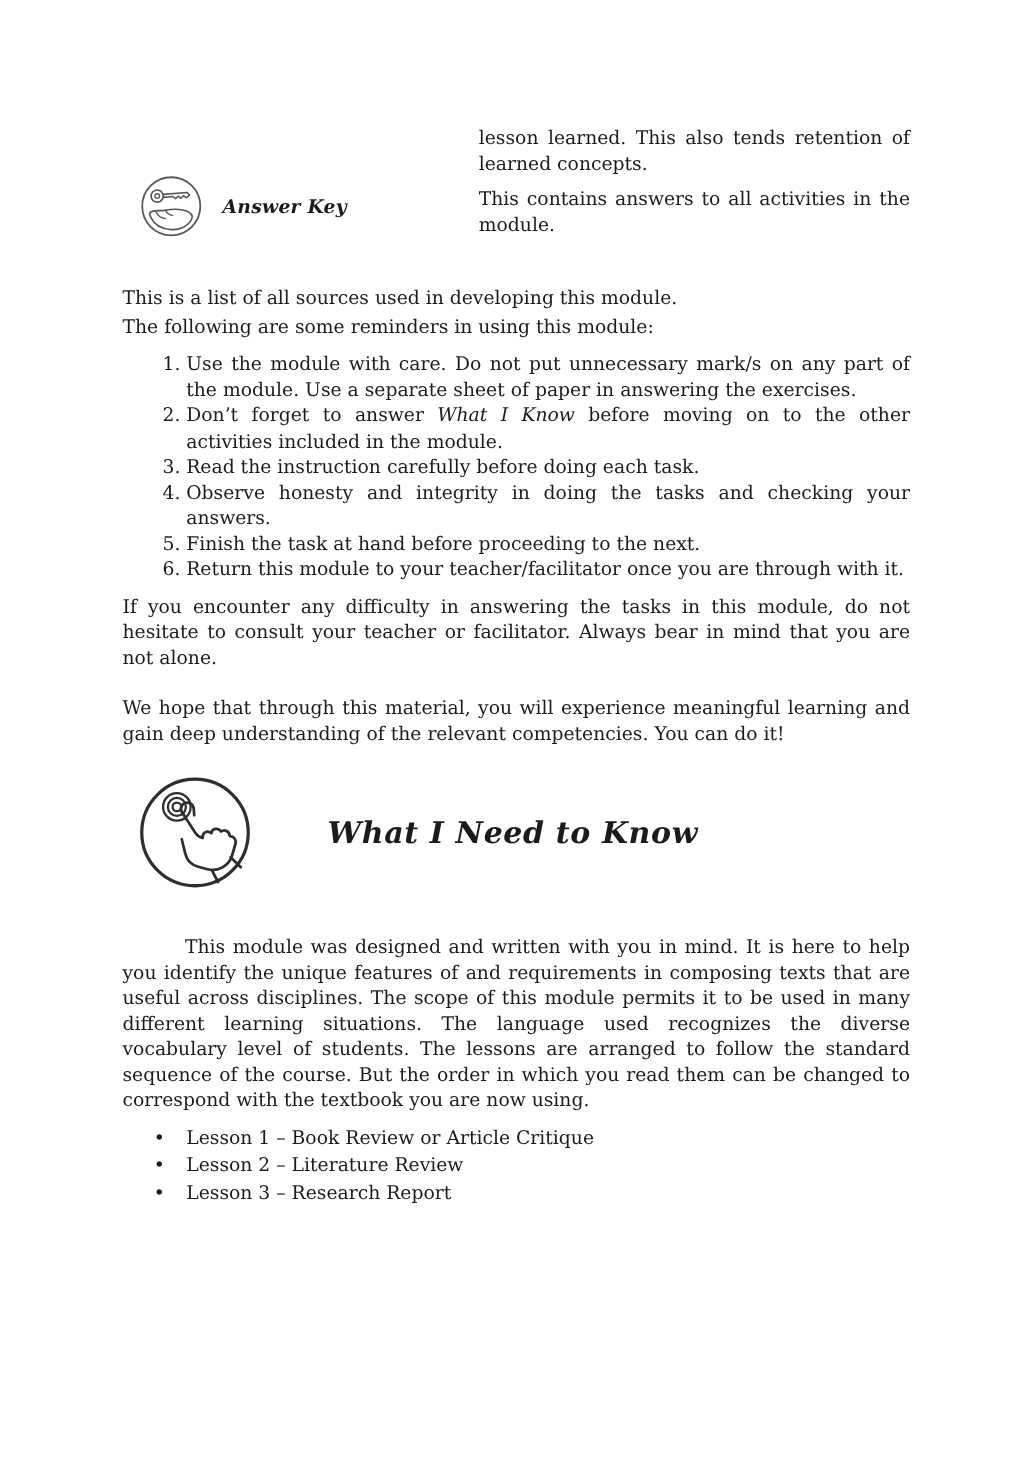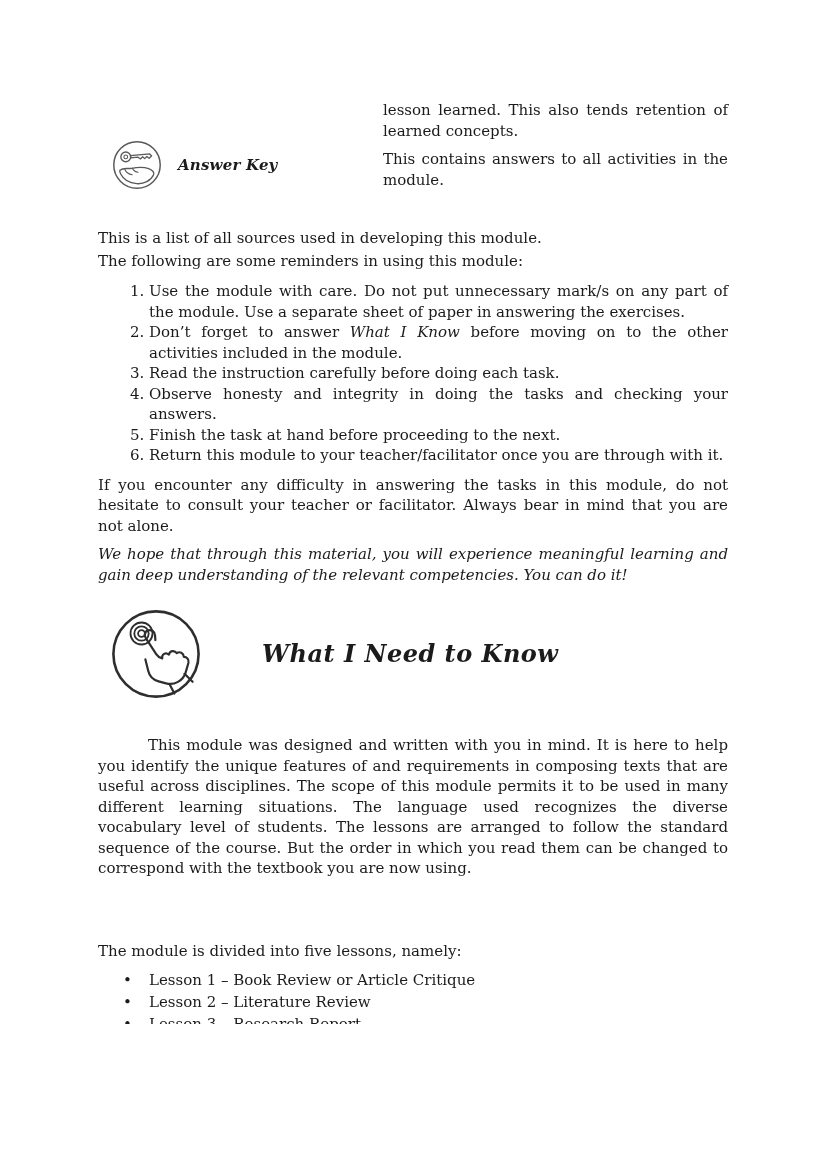--- a/index.html
+++ b/index.html
@@ -31,21 +31,21 @@
   .ref-label { padding-left: 10px; }
   .line-following { margin-top: 2px; }
 
   .olist { margin-top: 10px; }
   .oli { display: flex; }
   .oli .num { flex: 0 0 19px; margin-left: 32px; }
   .oli .txt { flex: 1 1 auto; text-align: justify; }
 
   .para { text-align: justify; }
   .para-difficulty { margin-top: 9px; }
-  .para-hope { margin-top: 8px; font-style: italic; }
+  .para-hope { margin-top: 20px; }
 
   .heading-row { display: flex; align-items: center; gap: 25px; margin-top: 24px; padding-left: 13px; }
   .big-icon { width: 90px; height: 90px; flex: 0 0 90px; }
   .heading-text {
     font-size: 24px;
     font-weight: bold;
     font-style: italic;
     letter-spacing: .5px;
     line-height: 30px;
     margin-left: 36px;
@@ -143,21 +143,20 @@
       <path d="M35.8 30.6 L45.2 45.2 C46.6 47.4 48.6 48.8 51.2 49.4 C50.6 45.2 54.6 42.8 58 45.6 C58.6 41.6 63.4 40.8 65.8 44.2 C68.6 42 72.6 44 72.8 47.8 C76 47.8 78.2 50.6 77.4 54 L74.6 63.6 C72 71.8 63.4 76.6 55 74.4 L47.6 72.4 C42.4 71 38.4 67 37.2 61.8 L34.4 50.4" stroke-width="2.2"></path>
       <path d="M35.8 30.6 C32.8 27.6 33.2 22.8 37 21.4 C40.4 20.2 43.8 22.6 44 26.2 L44.4 31.2" stroke-width="2.2"></path>
       <path d="M58.6 75.3 L63.4 84.6" stroke-width="2.2"></path>
       <path d="M73.5 64.8 L81.6 72.8" stroke-width="2.2"></path>
     </svg>
     <div class="heading-text">What I Need to Know</div>
   </div>
 
   <div class="para para-intro">This module was designed and written with you in mind. It is here to help you identify the unique features of and requirements in composing texts that are useful across disciplines. The scope of this module permits it to be used in many different learning situations. The language used recognizes the diverse vocabulary level of students. The lessons are arranged to follow the standard sequence of the course. But the order in which you read them can be changed to correspond with the textbook you are now using.</div>
 
-  <div class="line-divided">The module is divided into five lessons, namely:</div>
   <div class="ulist">
     <div class="uli">
       <span class="blt">•</span>
       <span>Lesson 1 – Book Review or Article Critique</span>
     </div>
     <div class="uli">
       <span class="blt">•</span>
       <span>Lesson 2 – Literature Review</span>
     </div>
     <div class="uli">

